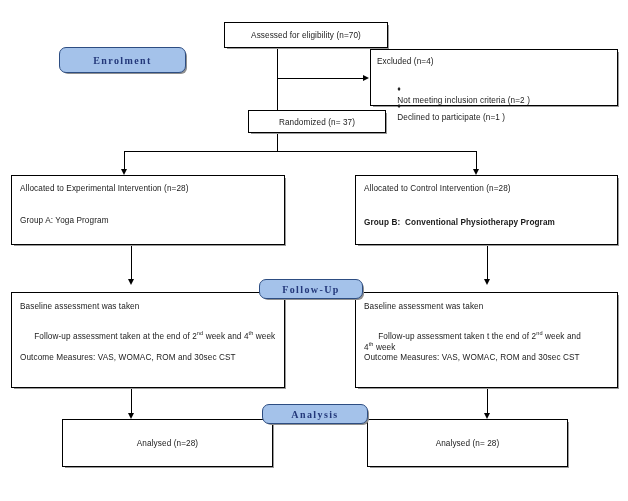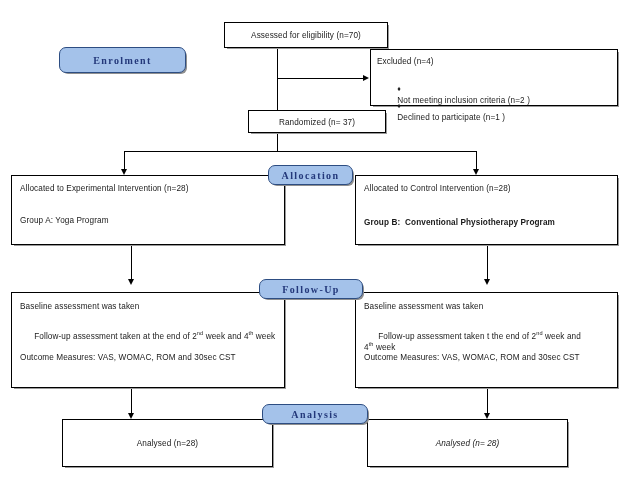--- a/index.html
+++ b/index.html
@@ -136,23 +136,20 @@
     <div class="center-txt" style="top:7px;">Randomized (n= 37)</div>
   </div>
 
   <div class="vline" style="left:277px; top:133px; height:18px;"></div>
   <div class="hline" style="left:124px; top:151px; width:352px;"></div>
   <div class="vline" style="left:124px; top:151px; height:18px;"></div>
   <div class="arrow-down" style="left:121px; top:169px;"></div>
   <div class="vline" style="left:476px; top:151px; height:18px;"></div>
   <div class="arrow-down" style="left:473px; top:169px;"></div>
 
-  <div class="stage" style="left:268px; top:165px; width:85px; height:20px;">
-    <span>Allocation</span>
-  </div>
 
   <div class="box" style="left:11px; top:175px; width:274px; height:70px;">
     <div class="txt" style="left:8px; top:7px;">Allocated to Experimental Intervention (n=28)</div>
     <div class="txt" style="left:8px; top:39px;">Group A: Yoga Program</div>
   </div>
 
   <div class="box" style="left:355px; top:175px; width:263px; height:70px;">
     <div class="txt" style="left:8px; top:7px;">Allocated to Control Intervention (n=28)</div>
     <div class="txt" style="left:8px; top:41px; width:205px;font-weight:bold;">Group B:  Conventional Physiotherapy Program</div>
   </div>
@@ -189,16 +186,16 @@
 
   <div class="stage" style="left:262px; top:404px; width:106px; height:20px;">
     <span>Analysis</span>
   </div>
 
   <div class="box" style="left:62px; top:419px; width:211px; height:48px;padding-left:37px;">
     <div class="center-txt" style="top:19px;">Analysed (n=28)</div>
   </div>
 
   <div class="box" style="left:367px; top:419px; width:201px; height:48px;">
-    <div class="center-txt" style="top:19px;font-style:italic;">Analysed (n= 28)</div>
+    <div class="center-txt" style="top:19px;">Analysed (n= 28)</div>
   </div>
 
 </div>
 
 </body></html>

